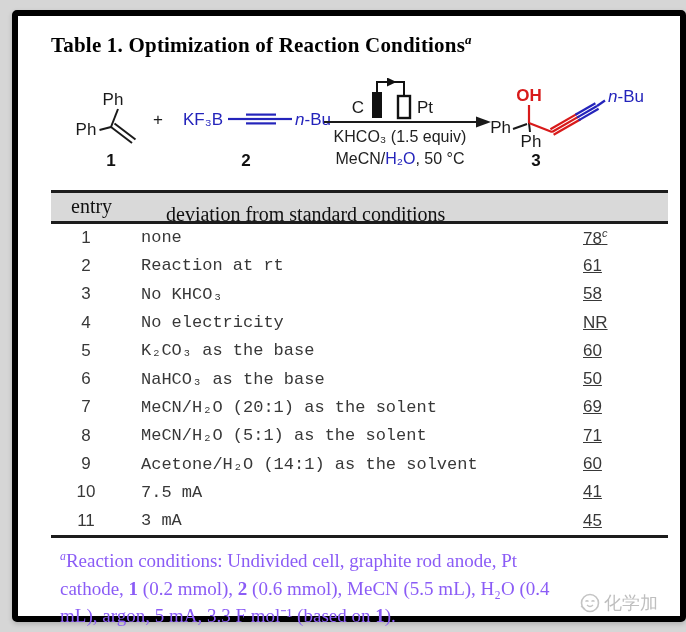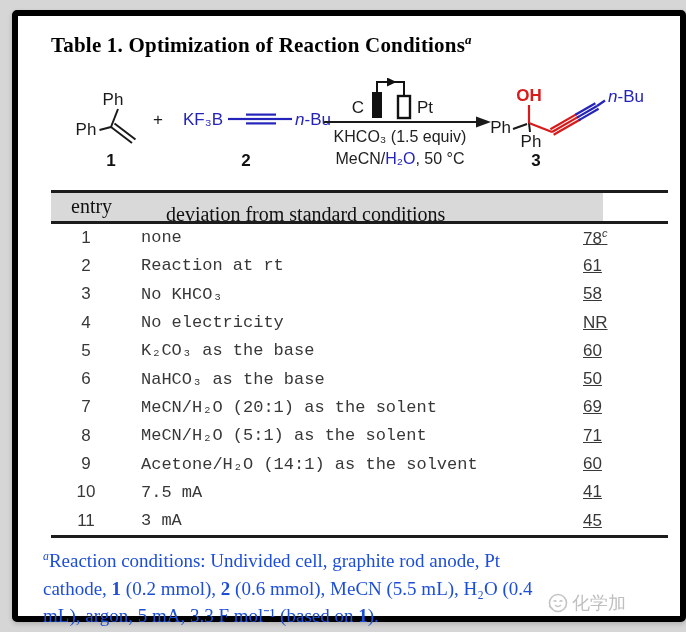--- a/index.html
+++ b/index.html
@@ -35,50 +35,50 @@
   .bld{font-weight:bold;}
   .bond{stroke:#1a1a1a;stroke-width:2;fill:none;}
   .bondb{stroke:#2424bb;stroke-width:2.2;fill:none;}
   .bondr{stroke:#d81a1a;stroke-width:2.2;fill:none;}
   
   .rule{position:absolute;left:33px;width:617px;background:#1c1c1c;}
   #rule-top{top:174px;height:2.5px;}
   #rule-mid{top:204.5px;height:3px;}
   #rule-bottom{top:519px;height:3px;}
   #thead{
-    position:absolute;left:33px;top:176.5px;width:552px;height:28px;
+    position:absolute;left:33px;top:176.5px;width:617px;height:28px;
     background:#d9d9d9;
     font-family:"Liberation Serif",serif;font-size:20px;color:#111;
   }
   #thead .hcell{position:absolute;top:0;line-height:27px;white-space:nowrap;}
   #thead .h-entry{left:20px;}
   #thead .h-dev{left:115px;margin-top:8px;}
   #thead .h-yield{left:527px;}
   #thead sup{font-size:0.62em;font-style:italic;}
   #tbody{
     position:absolute;left:33px;top:207.5px;width:617px;
     display:flex;flex-direction:column;
     font-size:17px;color:#383838;
   }
   .trow{height:28.3px;display:flex;align-items:center;}
   .c-entry{width:48px;margin-left:11px;text-align:center;flex:none;}
   .c-dev{margin-left:31px;flex:1;white-space:nowrap;font-family:Liberation Mono, monospace;}
   .c-yield{width:85px;margin-left:auto;flex:none;white-space:nowrap;text-decoration:underline;}
   .c-yield sup{font-size:0.65em;font-style:italic;}
   
   #footnote{
-    position:absolute;left:25px;top:527px;width:615px;
-    font-family:"Liberation Serif",serif;font-size:19px;color:#1d4ed8;
+    position:absolute;left:42px;top:527px;width:615px;
+    font-family:"Liberation Serif",serif;font-size:19px;color:#8b5cf6;
     line-height:27.5px;white-space:nowrap;
   }
   #footnote .fb{font-weight:bold;}
   #footnote sup{font-size:0.62em;font-style:italic;}
   
   #watermark{
-    position:absolute;left:524px;top:574px;
+    position:absolute;left:556px;top:574px;
     display:flex;align-items:center;gap:3px;
     color:#bfbfbf;font-size:18px;
     background:rgba(255,255,255,0.55);
     border-radius:12px;padding:1px 5px;
   }
 </style>
 </head>
 <body>
 
 <div id="panel">

